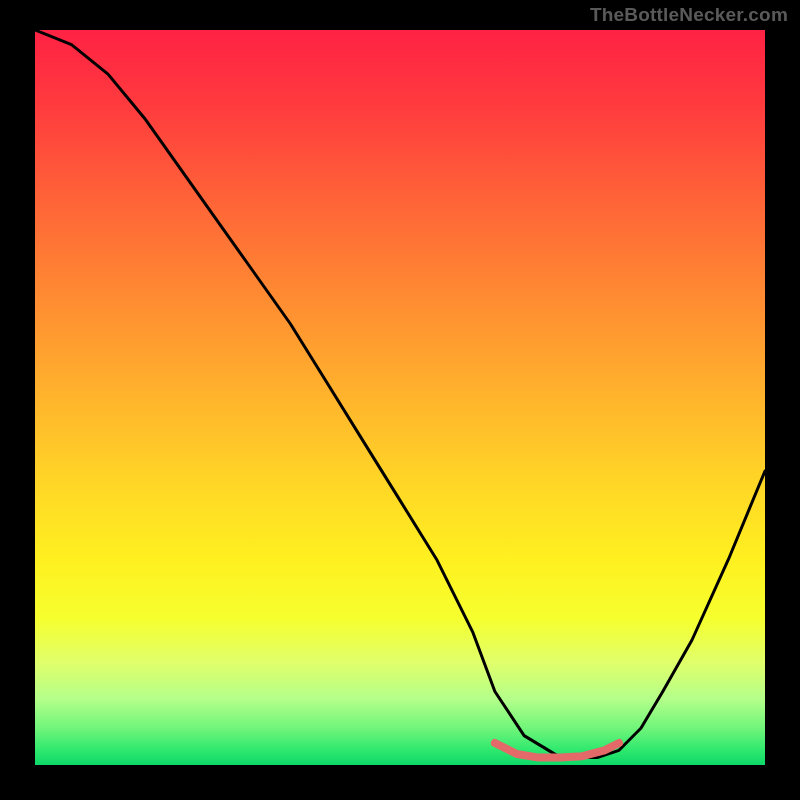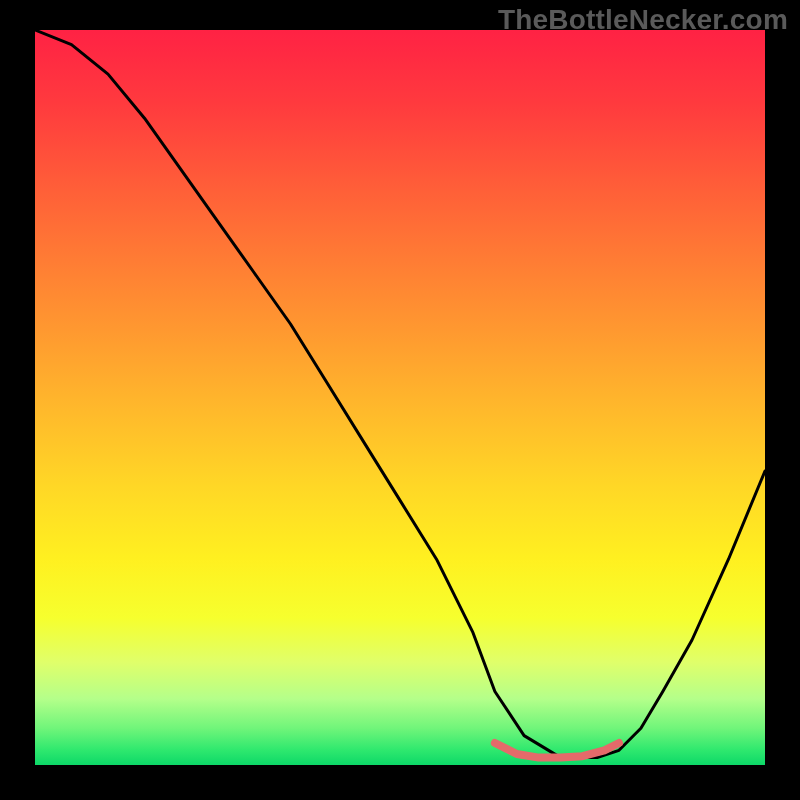--- a/index.html
+++ b/index.html
@@ -15,21 +15,21 @@
     position: relative;
     width: 800px;
     height: 800px;
     background: #000;
   }
   .watermark {
     position: absolute;
     top: 4px;
     right: 12px;
     color: #5a5a5a;
-    font-size: 28px;
+    font-size: 19px;
     font-weight: bold;
     letter-spacing: 0.2px;
     z-index: 3;
   }
   .plot-area {
     position: absolute;
     left: 35px;
     top: 30px;
     width: 730px;
     height: 735px;

